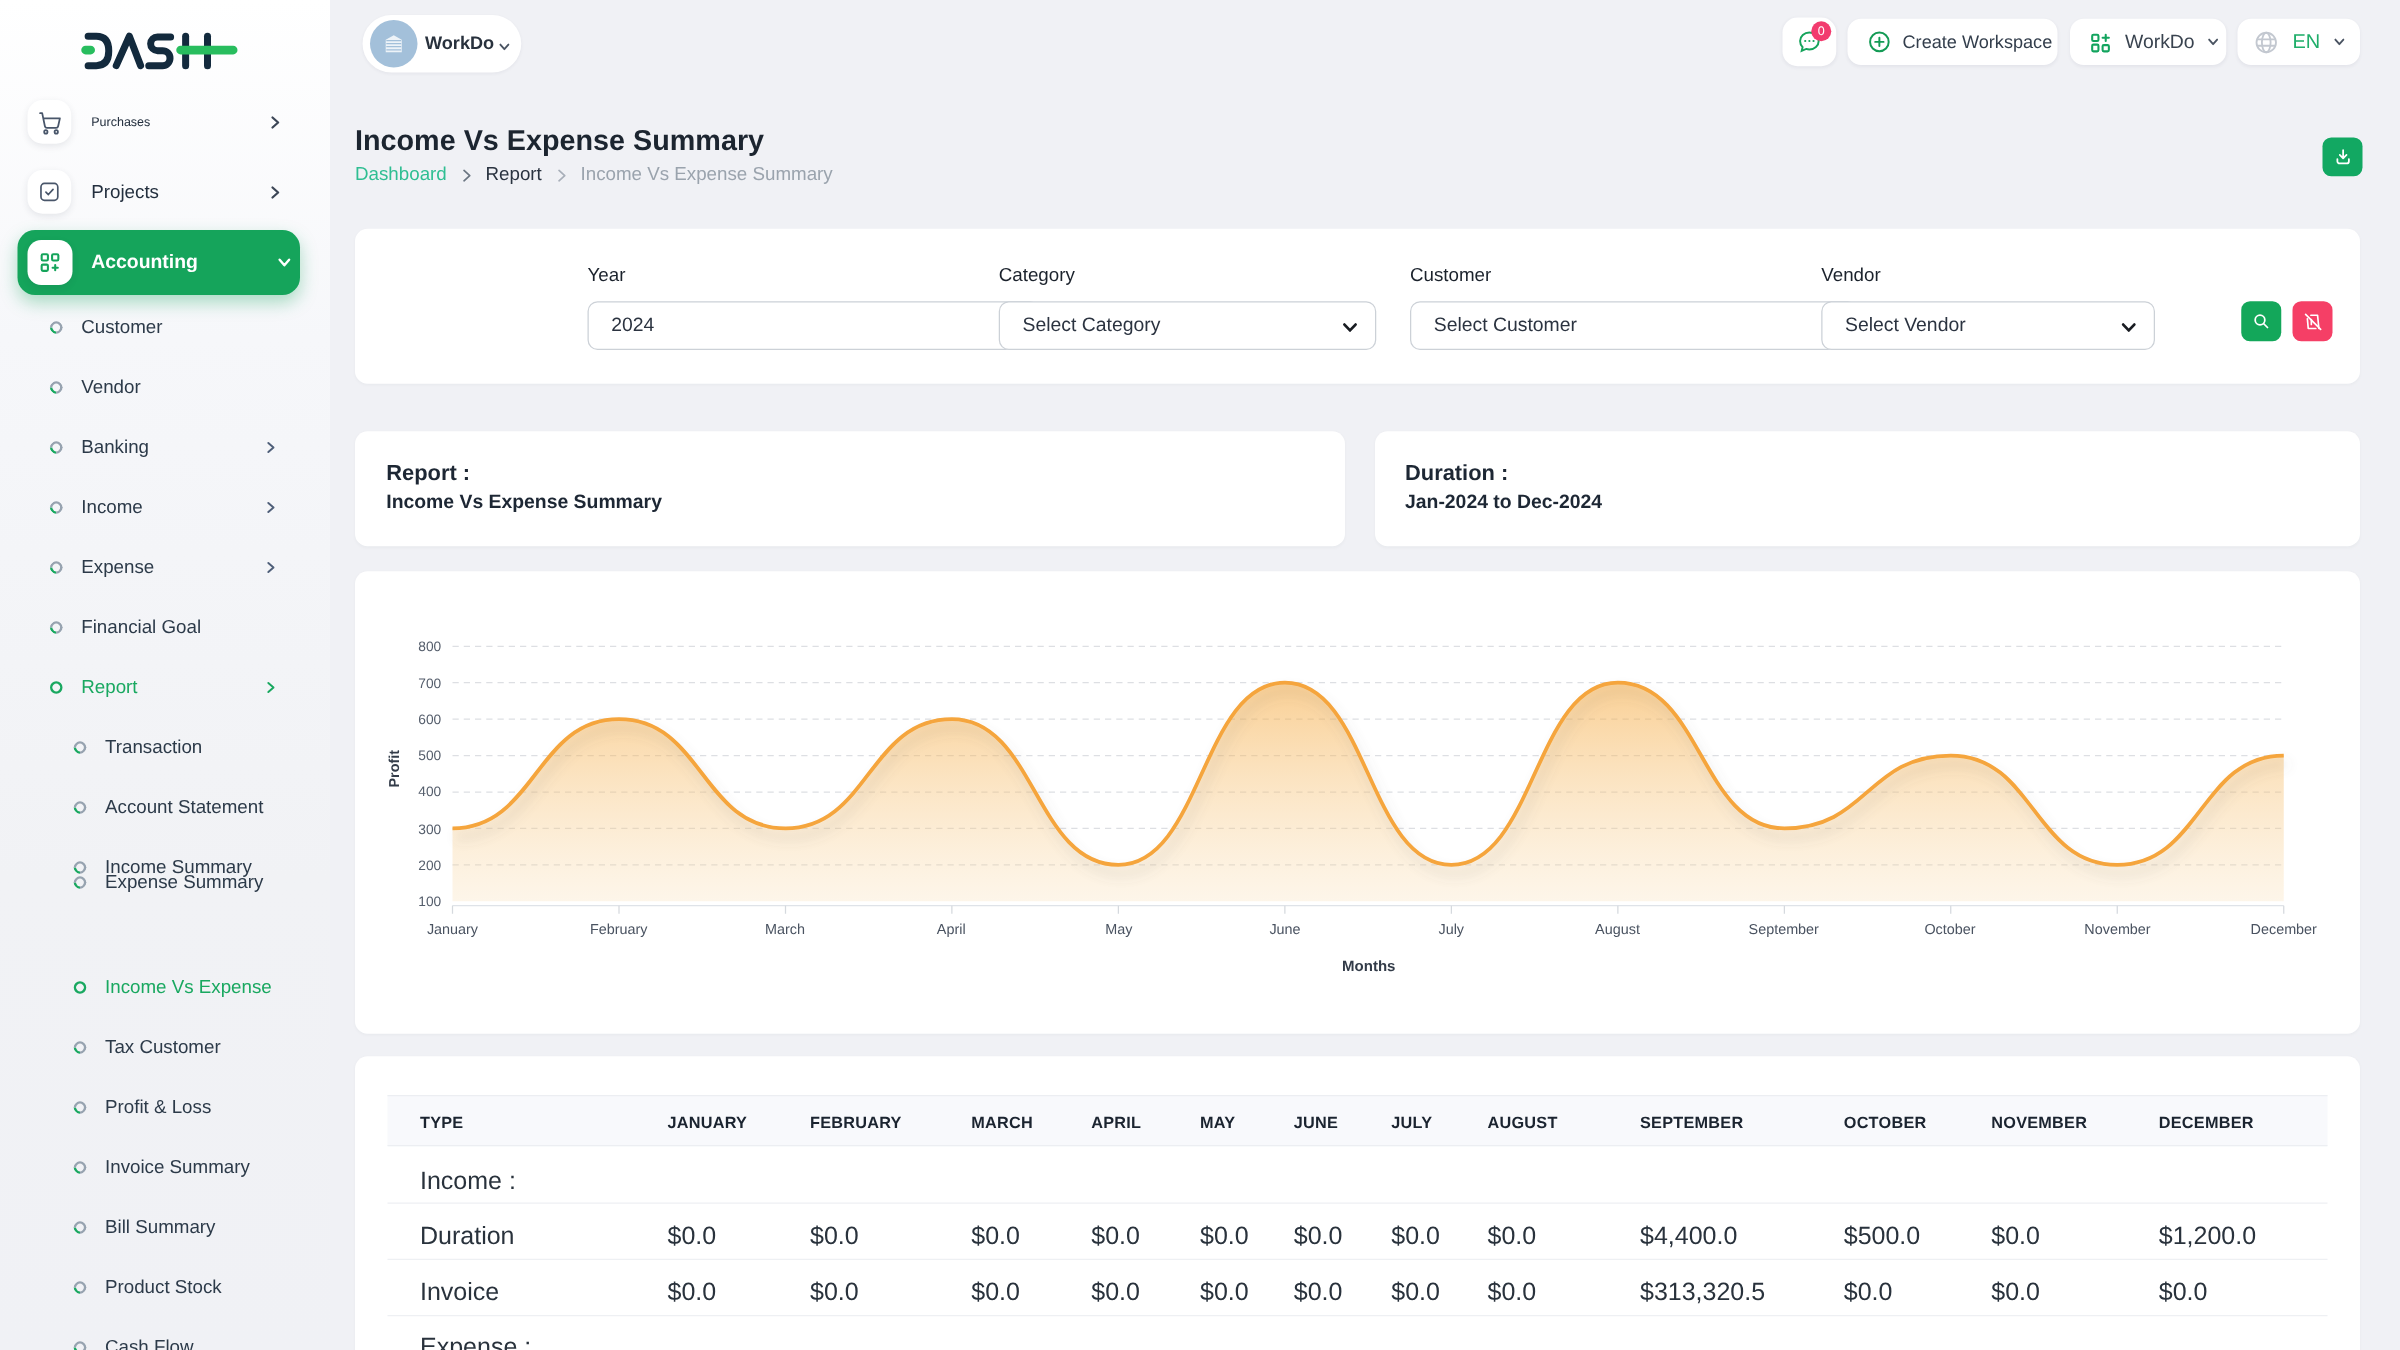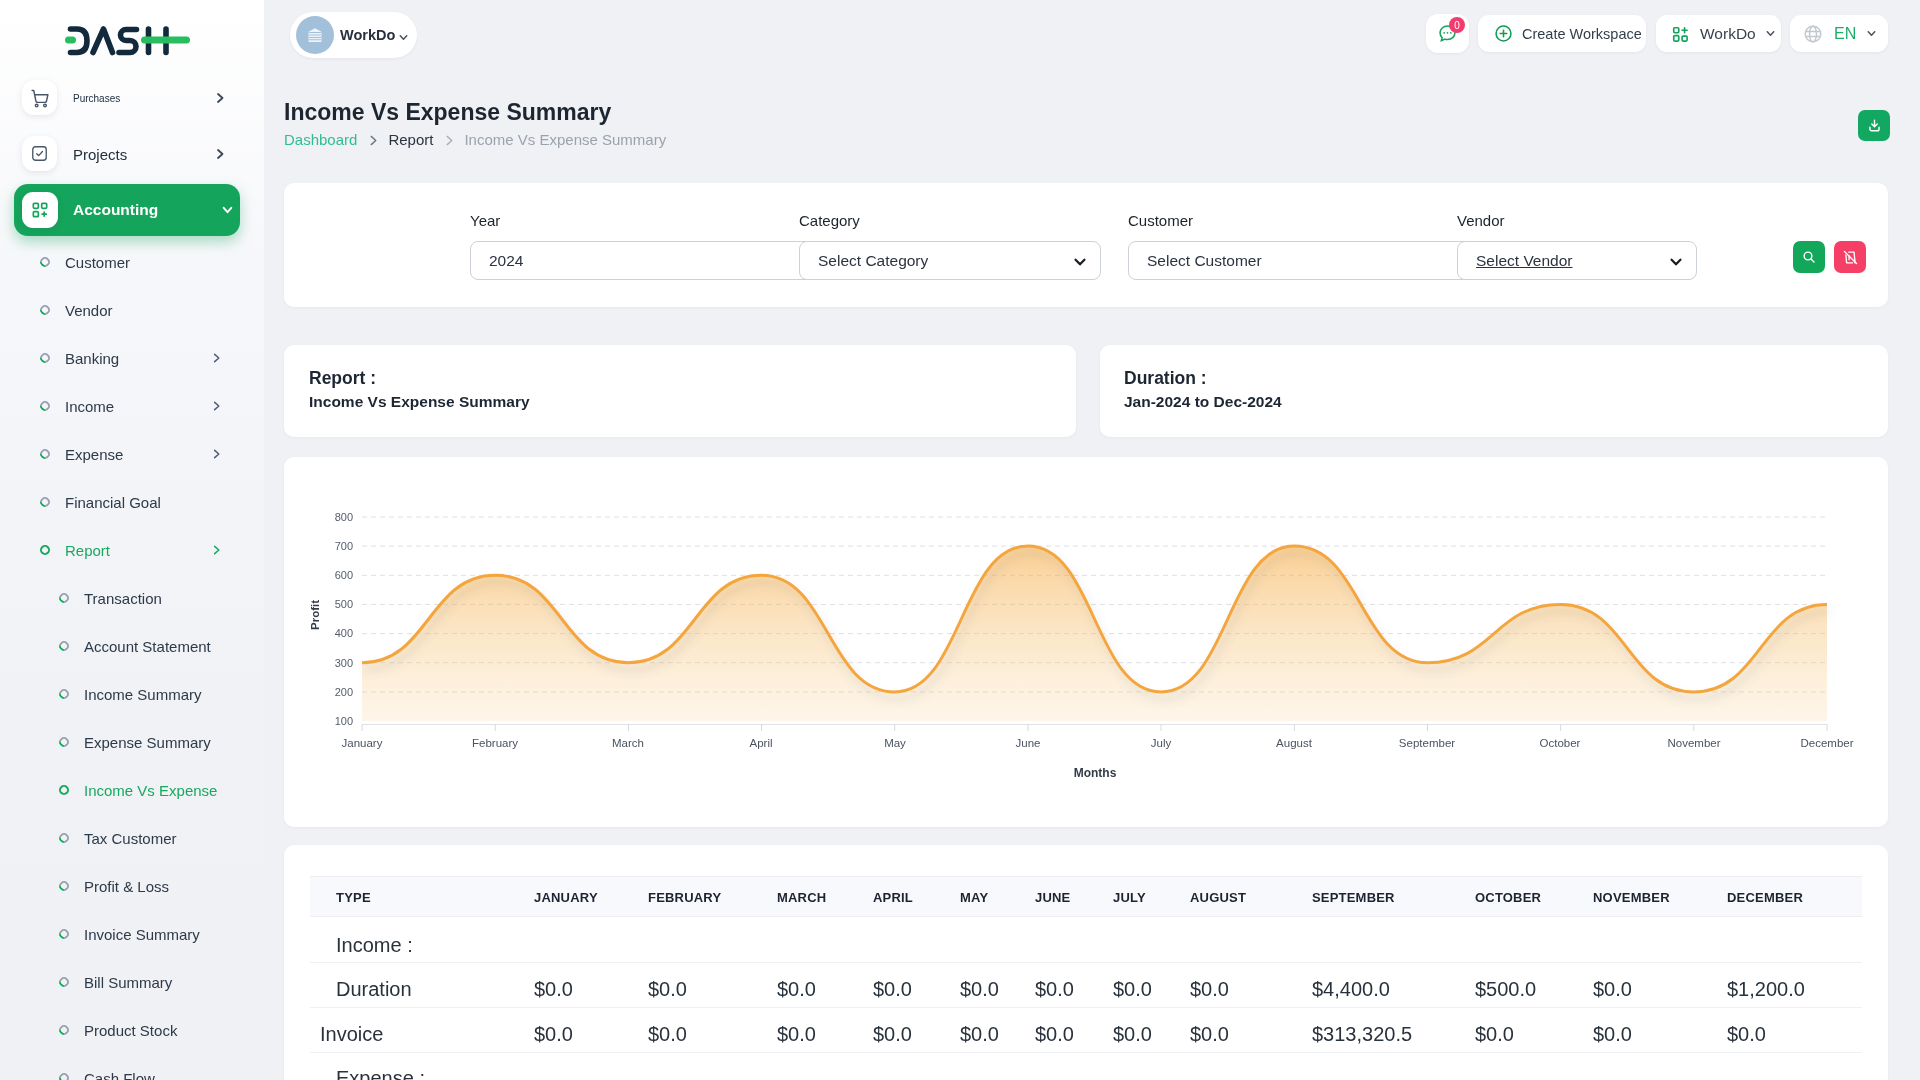--- a/index.html
+++ b/index.html
@@ -125,21 +125,21 @@
     <div class="mlabel2">Transaction</div>
   </div>
 <div class="mitem" style="top:622px;">
     <div class="donut" style="left:59px;"></div>
     <div class="mlabel2">Account Statement</div>
   </div>
 <div class="mitem" style="top:670px;">
     <div class="donut" style="left:59px;"></div>
     <div class="mlabel2">Income Summary</div>
   </div>
-<div class="mitem" style="top:718px;">
+<div class="mitem" style="top:682px;">
     <div class="donut" style="left:59px;"></div>
     <div class="mlabel2">Expense Summary</div>
   </div>
 <div class="mitem" style="top:766px;">
     <div class="donut" style="left:59px;border-color:#19a860;"></div>
     <div class="mlabel2" style="color:#19a860;">Income Vs Expense</div>
   </div>
 <div class="mitem" style="top:814px;">
     <div class="donut" style="left:59px;"></div>
     <div class="mlabel2">Tax Customer</div>
@@ -252,21 +252,21 @@
 <div class="flabel" style="left:1457px;top:212px;">Vendor</div>
 <div class="sel" style="left:470px;top:241px;width:362px;">2024<svg width="14" height="14" viewBox="0 0 12 12">
       <path d="M2.2 4 L6 8 L9.8 4" fill="none" stroke="#191c22" stroke-width="1.9" stroke-linecap="round" stroke-linejoin="round"></path>
     </svg></div>
 <div class="sel" style="left:799px;top:241px;width:302px;">Select Category<svg width="14" height="14" viewBox="0 0 12 12">
       <path d="M2.2 4 L6 8 L9.8 4" fill="none" stroke="#191c22" stroke-width="1.9" stroke-linecap="round" stroke-linejoin="round"></path>
     </svg></div>
 <div class="sel" style="left:1128px;top:241px;width:358px;">Select Customer<svg width="14" height="14" viewBox="0 0 12 12">
       <path d="M2.2 4 L6 8 L9.8 4" fill="none" stroke="#191c22" stroke-width="1.9" stroke-linecap="round" stroke-linejoin="round"></path>
     </svg></div>
-<div class="sel" style="left:1457px;top:241px;width:240px;text-decoration:underline;">Select Vendor<svg width="14" height="14" viewBox="0 0 12 12">
+<div class="sel" style="left:1457px;top:241px;width:267px;">Select Vendor<svg width="14" height="14" viewBox="0 0 12 12">
       <path d="M2.2 4 L6 8 L9.8 4" fill="none" stroke="#191c22" stroke-width="1.9" stroke-linecap="round" stroke-linejoin="round"></path>
     </svg></div>
 <div class="abs" style="left:1793px;top:241px;width:32px;height:32px;background:#13a75a;border-radius:7px;display:flex;align-items:center;justify-content:center;">
   <svg width="16" height="16" viewBox="0 0 24 24" fill="none" stroke="#fff" stroke-width="2.1" stroke-linecap="round">
       <circle cx="10.5" cy="10.5" r="5.8"></circle>
       <path d="M15 15 L19.5 19.5"></path>
     </svg>
 </div>
 <div class="abs" style="left:1834px;top:241px;width:32px;height:32px;background:#f53f66;border-radius:7px;display:flex;align-items:center;justify-content:center;">
   <svg width="17" height="17" viewBox="0 0 24 24" fill="none" stroke="#fff" stroke-width="1.9" stroke-linecap="round" stroke-linejoin="round">
@@ -377,21 +377,21 @@
 <div class="abs td" style="left:873px;top:978px;">$0.0</div>
 <div class="abs td" style="left:960px;top:978px;">$0.0</div>
 <div class="abs td" style="left:1035px;top:978px;">$0.0</div>
 <div class="abs td" style="left:1113px;top:978px;">$0.0</div>
 <div class="abs td" style="left:1190px;top:978px;">$0.0</div>
 <div class="abs td" style="left:1312px;top:978px;">$4,400.0</div>
 <div class="abs td" style="left:1475px;top:978px;">$500.0</div>
 <div class="abs td" style="left:1593px;top:978px;">$0.0</div>
 <div class="abs td" style="left:1727px;top:978px;">$1,200.0</div>
 <div class="abs" style="left:310px;top:1007px;width:1552px;height:1px;background:#eef0f3;"></div>
-<div class="abs td" style="left:320px;top:1023px;">Invoice</div>
+<div class="abs td" style="left:336px;top:1023px;">Invoice</div>
 <div class="abs td" style="left:534px;top:1023px;">$0.0</div>
 <div class="abs td" style="left:648px;top:1023px;">$0.0</div>
 <div class="abs td" style="left:777px;top:1023px;">$0.0</div>
 <div class="abs td" style="left:873px;top:1023px;">$0.0</div>
 <div class="abs td" style="left:960px;top:1023px;">$0.0</div>
 <div class="abs td" style="left:1035px;top:1023px;">$0.0</div>
 <div class="abs td" style="left:1113px;top:1023px;">$0.0</div>
 <div class="abs td" style="left:1190px;top:1023px;">$0.0</div>
 <div class="abs td" style="left:1312px;top:1023px;">$313,320.5</div>
 <div class="abs td" style="left:1475px;top:1023px;">$0.0</div>

